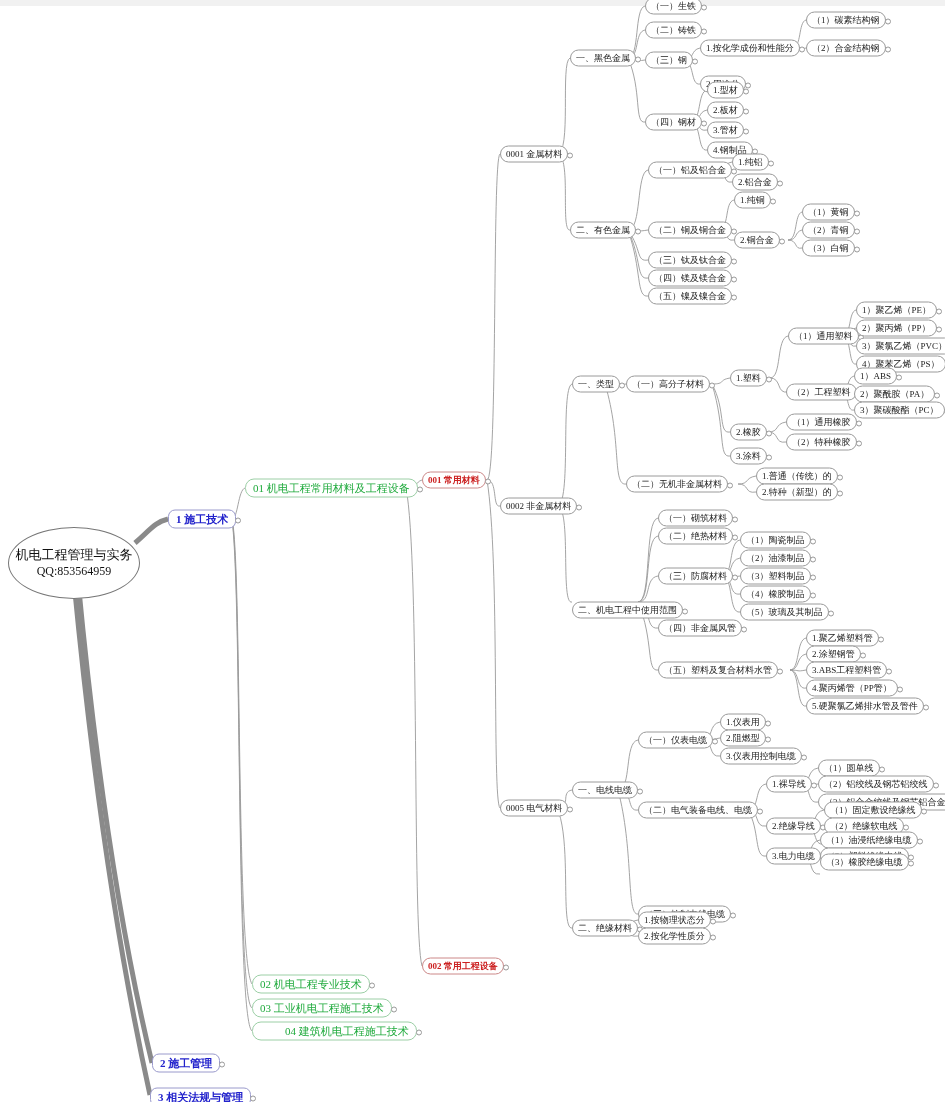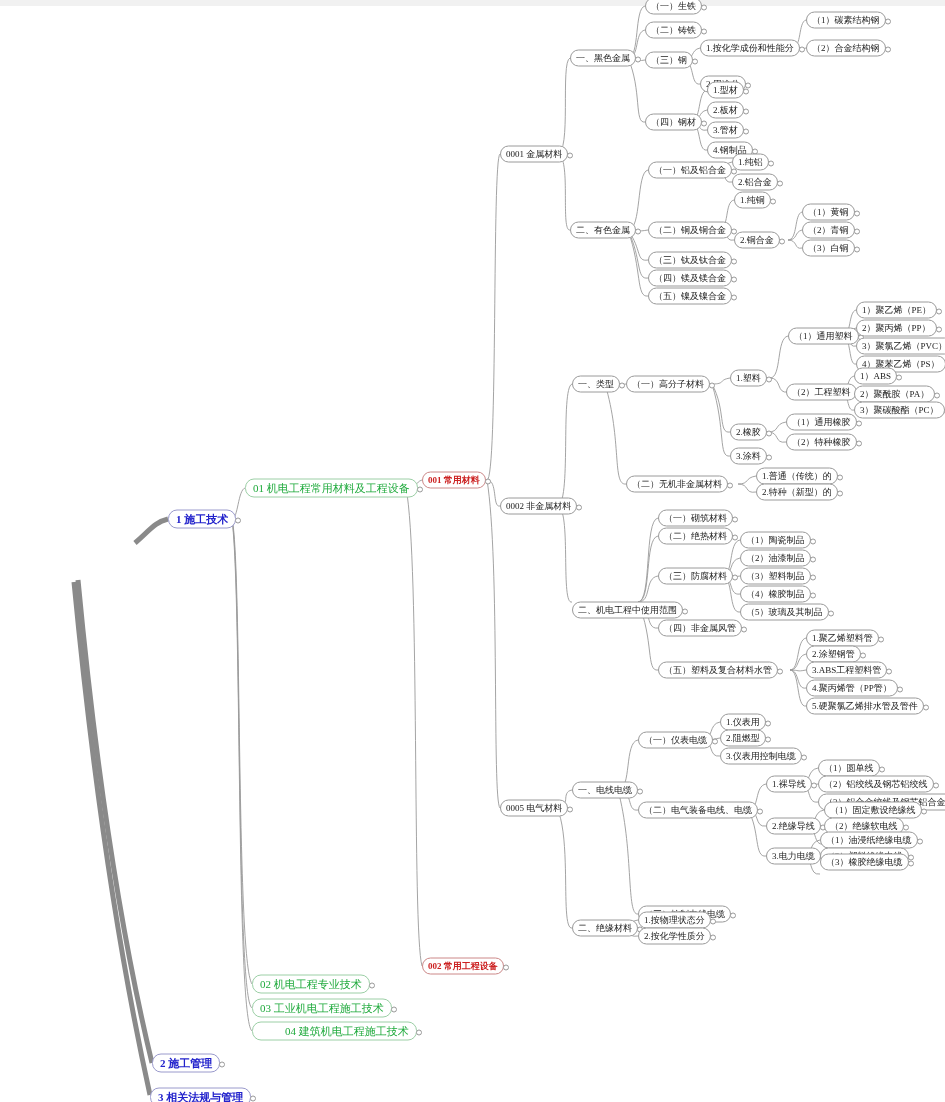--- a/index.html
+++ b/index.html
@@ -20,21 +20,21 @@
     background:#ffffff;
     color:#1a1a1a;
     font-size:9px;
     line-height:11px;
     padding:2px 5px;
     white-space:nowrap;
     transform:translateY(-50%);
   }
   .node.red{color:#cc2222;border-color:#cc8888;font-weight:bold;}
   .node.green{color:#1faa3c;border-color:#9ccfa6;font-size:11px;font-weight:normal;padding:3px 7px;}
-  .node.blue{color:#2222cc;border-color:#9a9acc;font-size:11px;font-weight:bold;padding:3px 7px;}
+  .node.blue{color:#2222cc;border-color:#9a9acc;font-size:11px;font-weight:bold;padding:3px 7px;border-radius:7px;}
   .node .dot{
     position:absolute;right:-6px;top:50%;
     width:4px;height:4px;margin-top:-2px;
     border:1px solid #9a9a9a;border-radius:50%;
     background:#fff;
   }
   .root{
     position:absolute;
     border:1px solid #777;
     border-radius:50%;
@@ -183,20 +183,24 @@
 
       <path d="M802,856 C814,856 808,842 820,840"></path>
       <path d="M802,856 C814,856 808,858 820,856"></path>
       <path d="M802,856 C814,856 808,876 820,874"></path>
 
       <path d="M620,928 C632,928 626,922 638,920"></path>
       <path d="M620,928 C632,928 626,938 638,936"></path>
     </g>
   </svg>
 
+  <div class="root" style="left:8px;top:563px;width:130px;height:70px;">
+    <div>机电工程管理与实务</div>
+    <div class="l2">QQ:853564959</div>
+  </div>
 
   <div class="node blue" style="left:168px;top:519px;">
     <span>1 施工技术</span>
     <span class="dot"></span>
   </div>
   <div class="node blue" style="left:152px;top:1063px;">
     <span>2 施工管理</span>
     <span class="dot"></span>
   </div>
   <div class="node blue" style="left:150px;top:1097px;">

